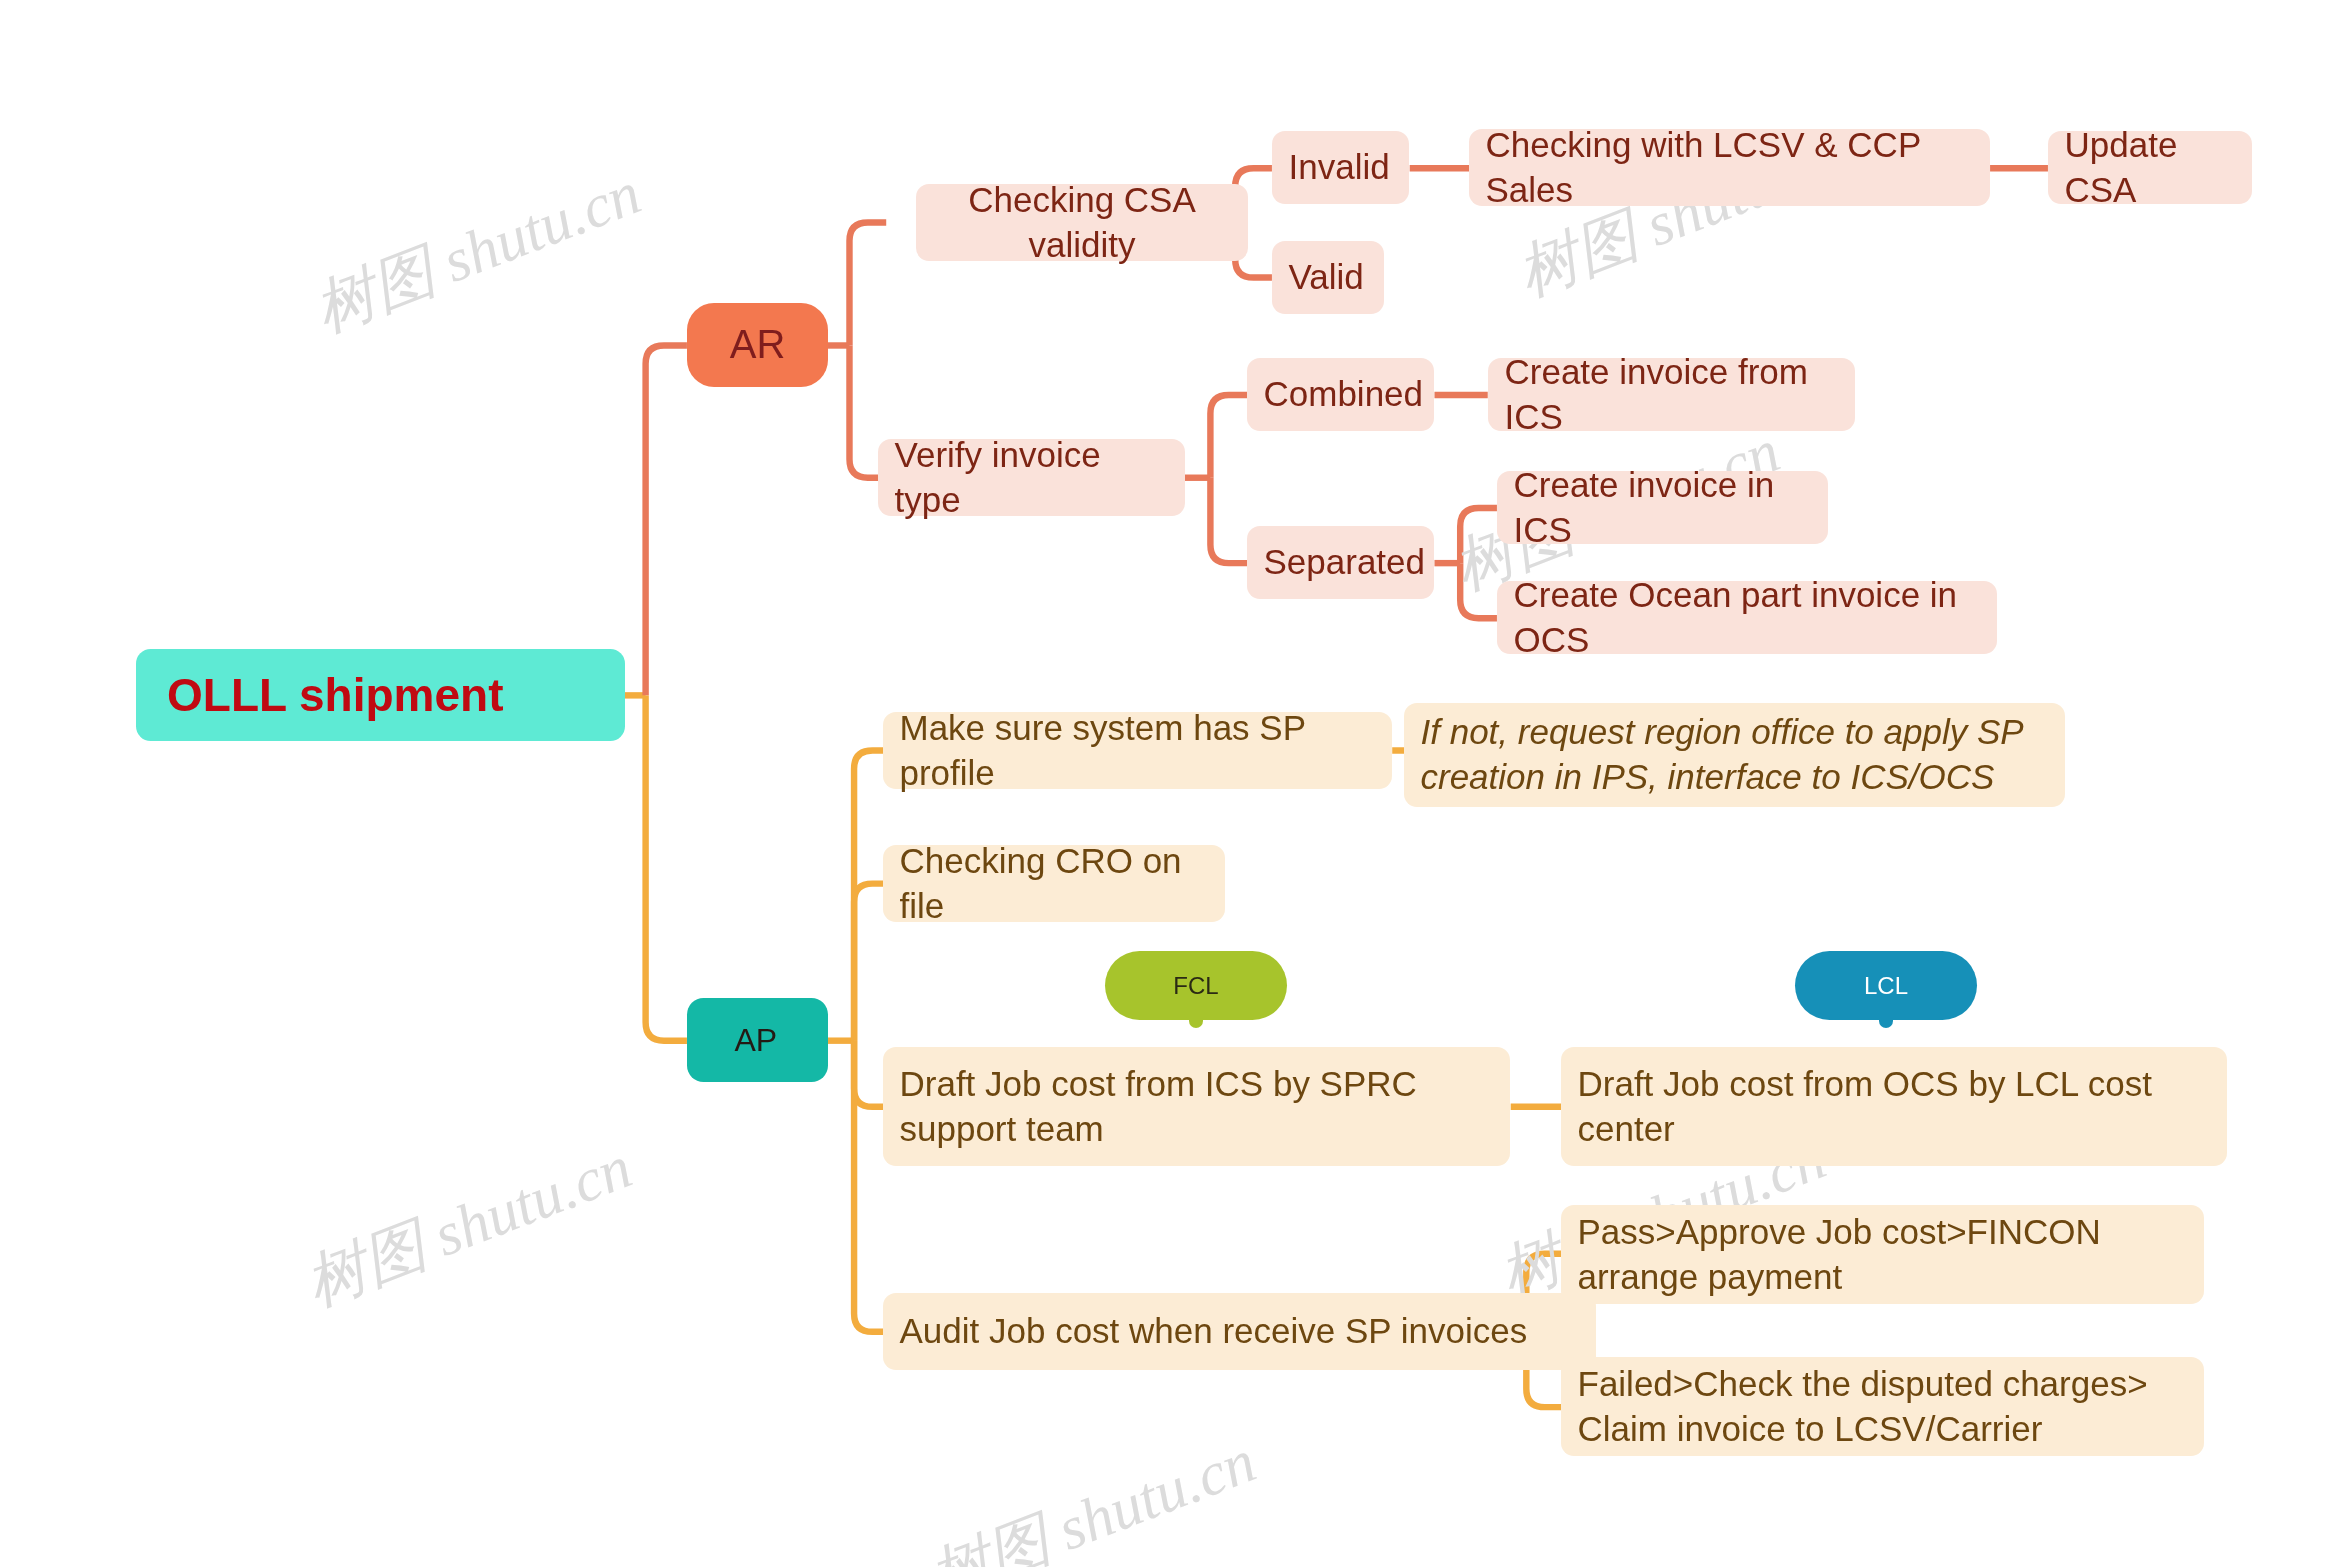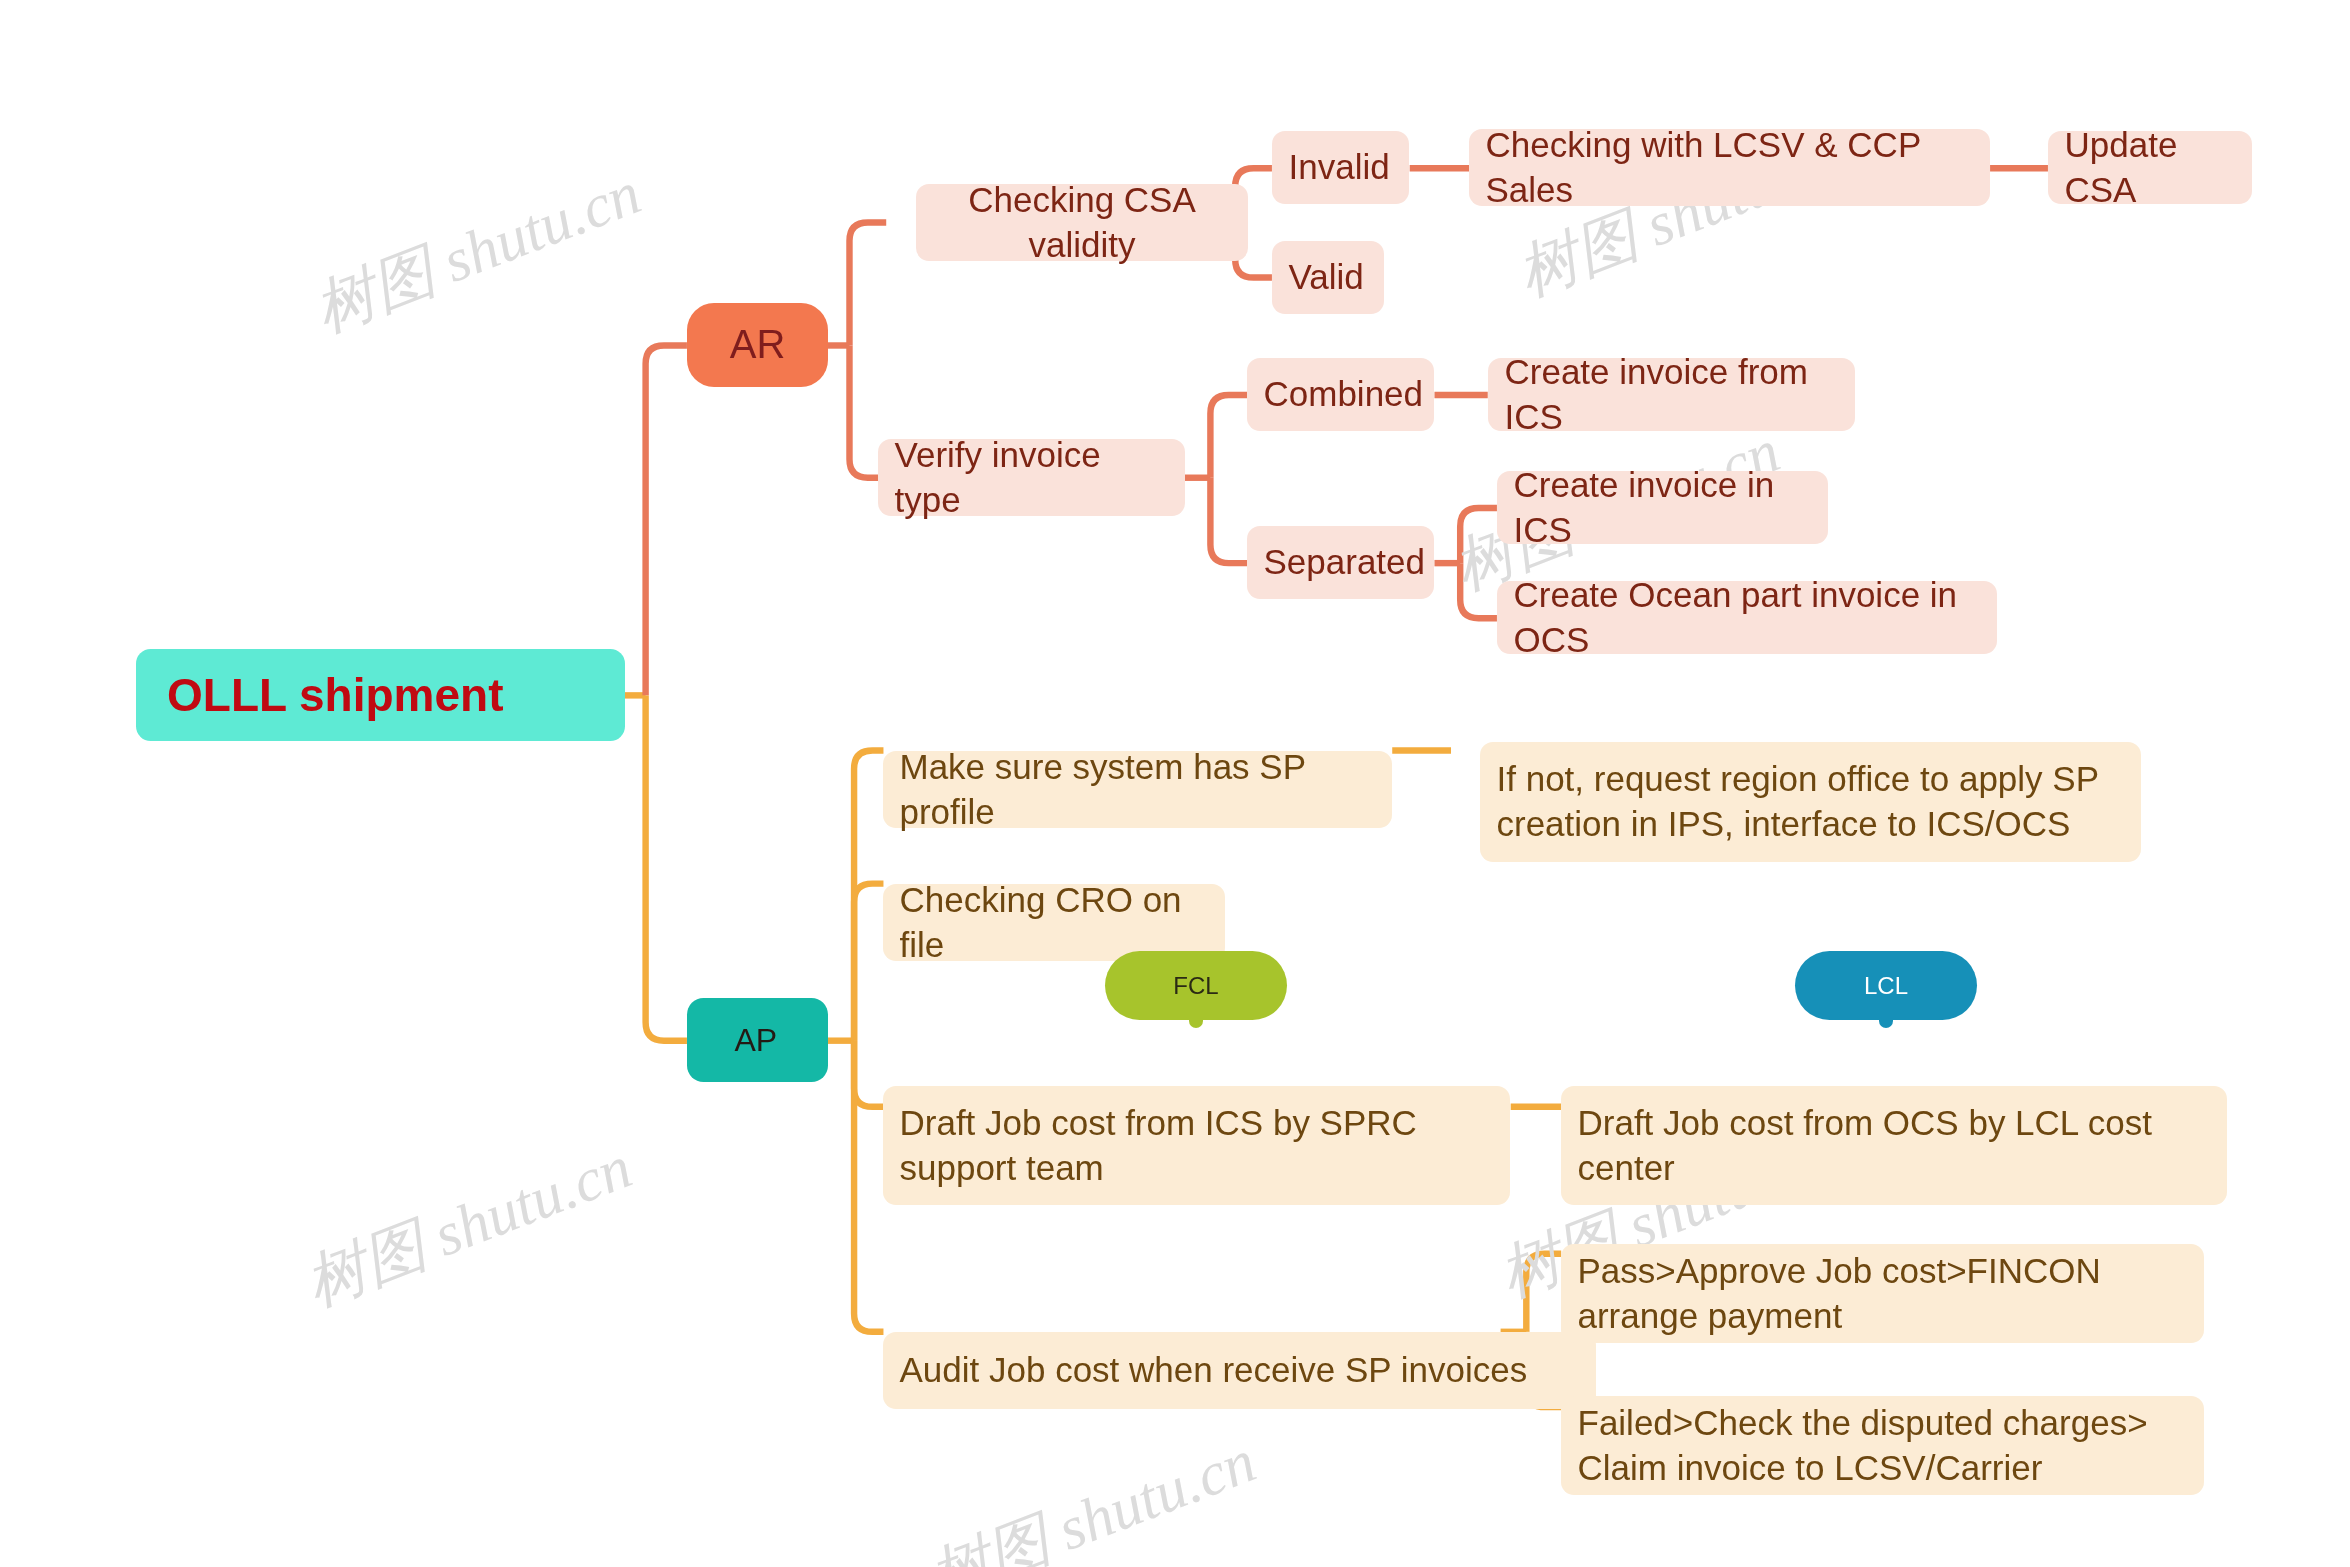--- a/index.html
+++ b/index.html
@@ -88,21 +88,20 @@
 
   .node-ar {
     background: #fae2da;
     color: #7d2514;
     font-size: 35px;
   }
   .node-ap {
     background: #fcecd5;
     color: #6d4710;
     font-size: 35px;
-    margin-top: 39px;
   }
 
   .badge {
     position: absolute;
     z-index: 14;
     display: flex;
     align-items: center;
     justify-content: center;
     font-size: 24px;
     border-radius: 42px;
@@ -241,21 +240,21 @@
   </div>
 
   <div class="node node-l1-ap" style="left:687px; top:998px; width:141px; height:84px;">
     <span>AP</span>
   </div>
 
   <div class="node node-ap" style="left:883px; top:712px; width:509px; height:77px;">
     <span>Make sure system has SP profile</span>
   </div>
 
-  <div class="node node-ap" style="left:1480px; top:703px; width:661px; height:120px;">
+  <div class="node node-ap" style="left:1404px; top:703px; width:661px; height:104px;font-style:italic;">
     <span>If not, request region office to apply SP creation in IPS, interface to ICS/OCS</span>
   </div>
 
   <div class="node node-ap" style="left:883px; top:845px; width:342px; height:77px;">
     <span>Checking CRO on file</span>
   </div>
 
   <div class="node node-ap" style="left:883px; top:1047px; width:627px; height:119px;">
     <span>Draft Job cost from ICS by SPRC support team</span>
   </div>

